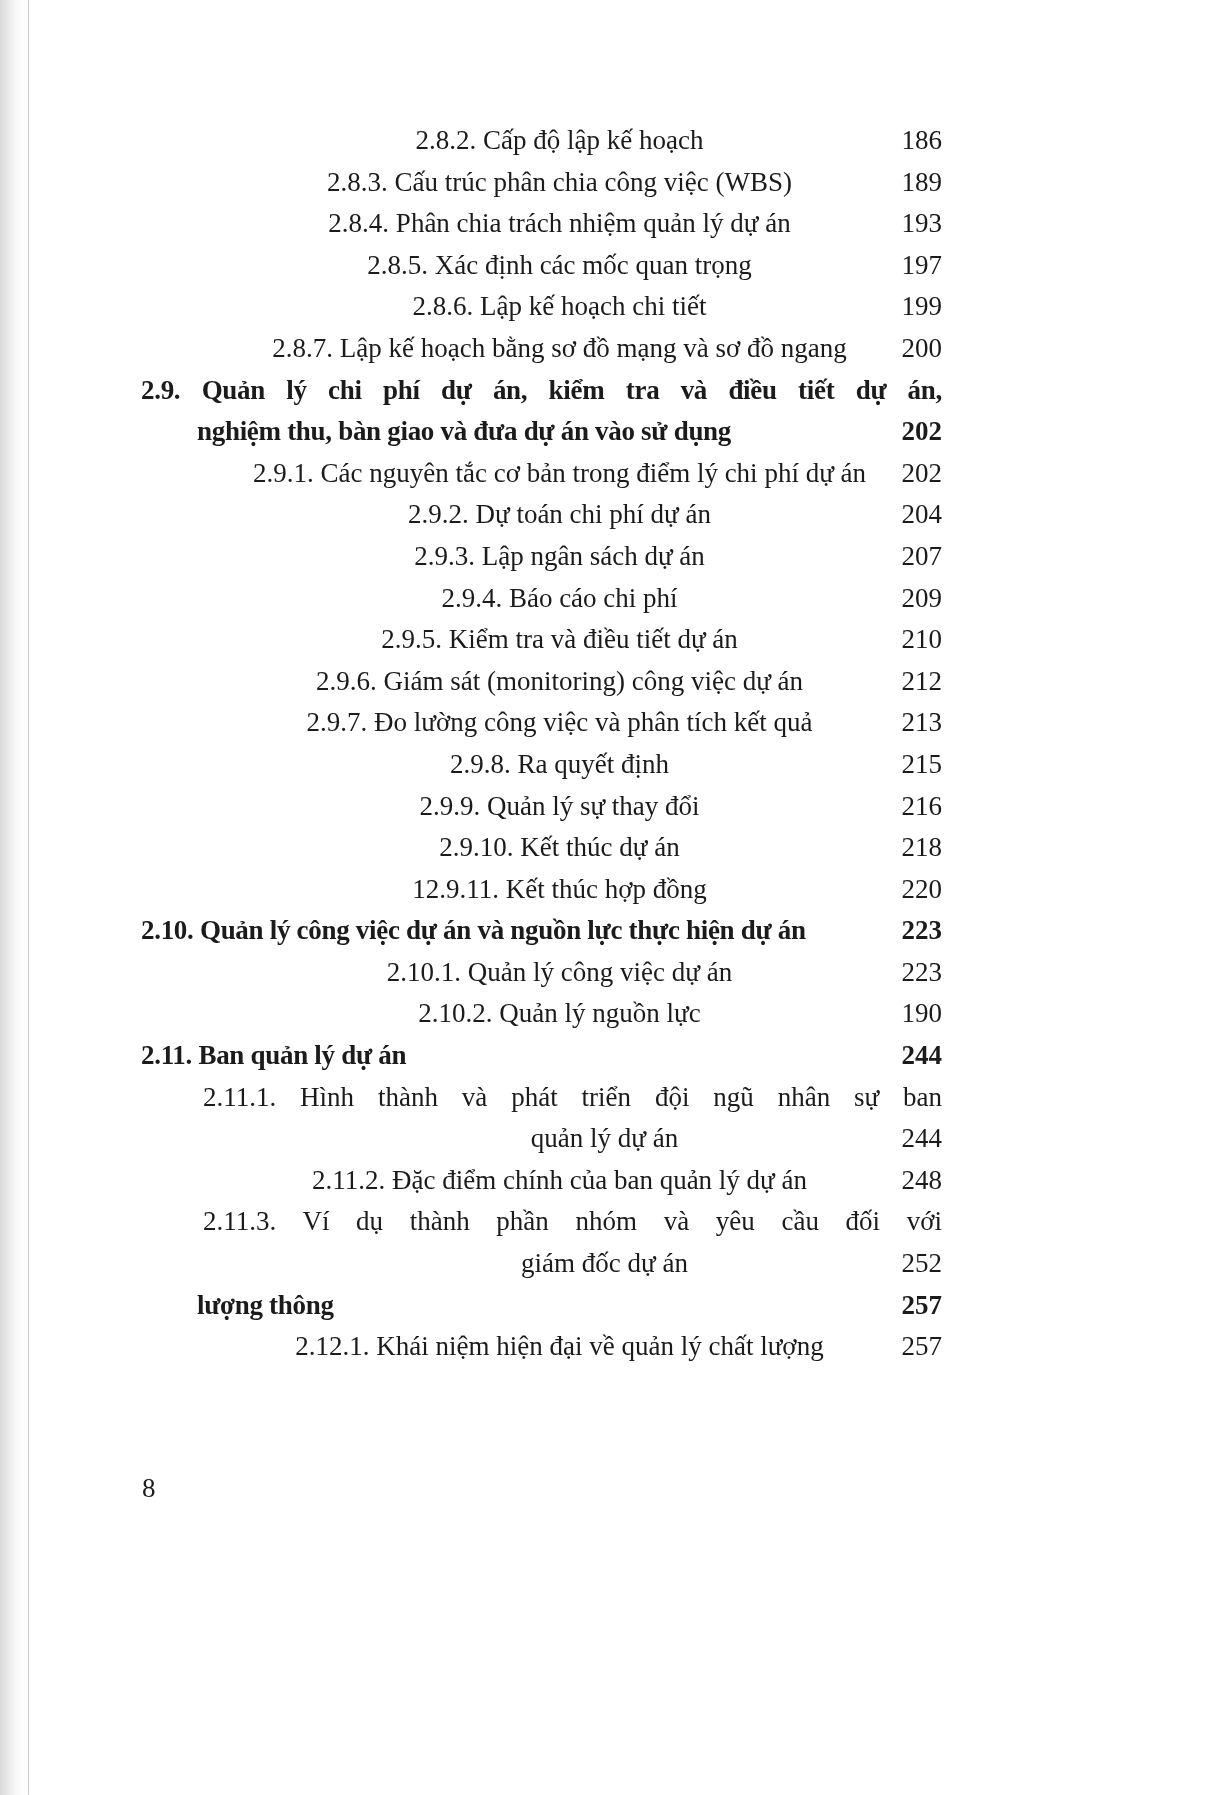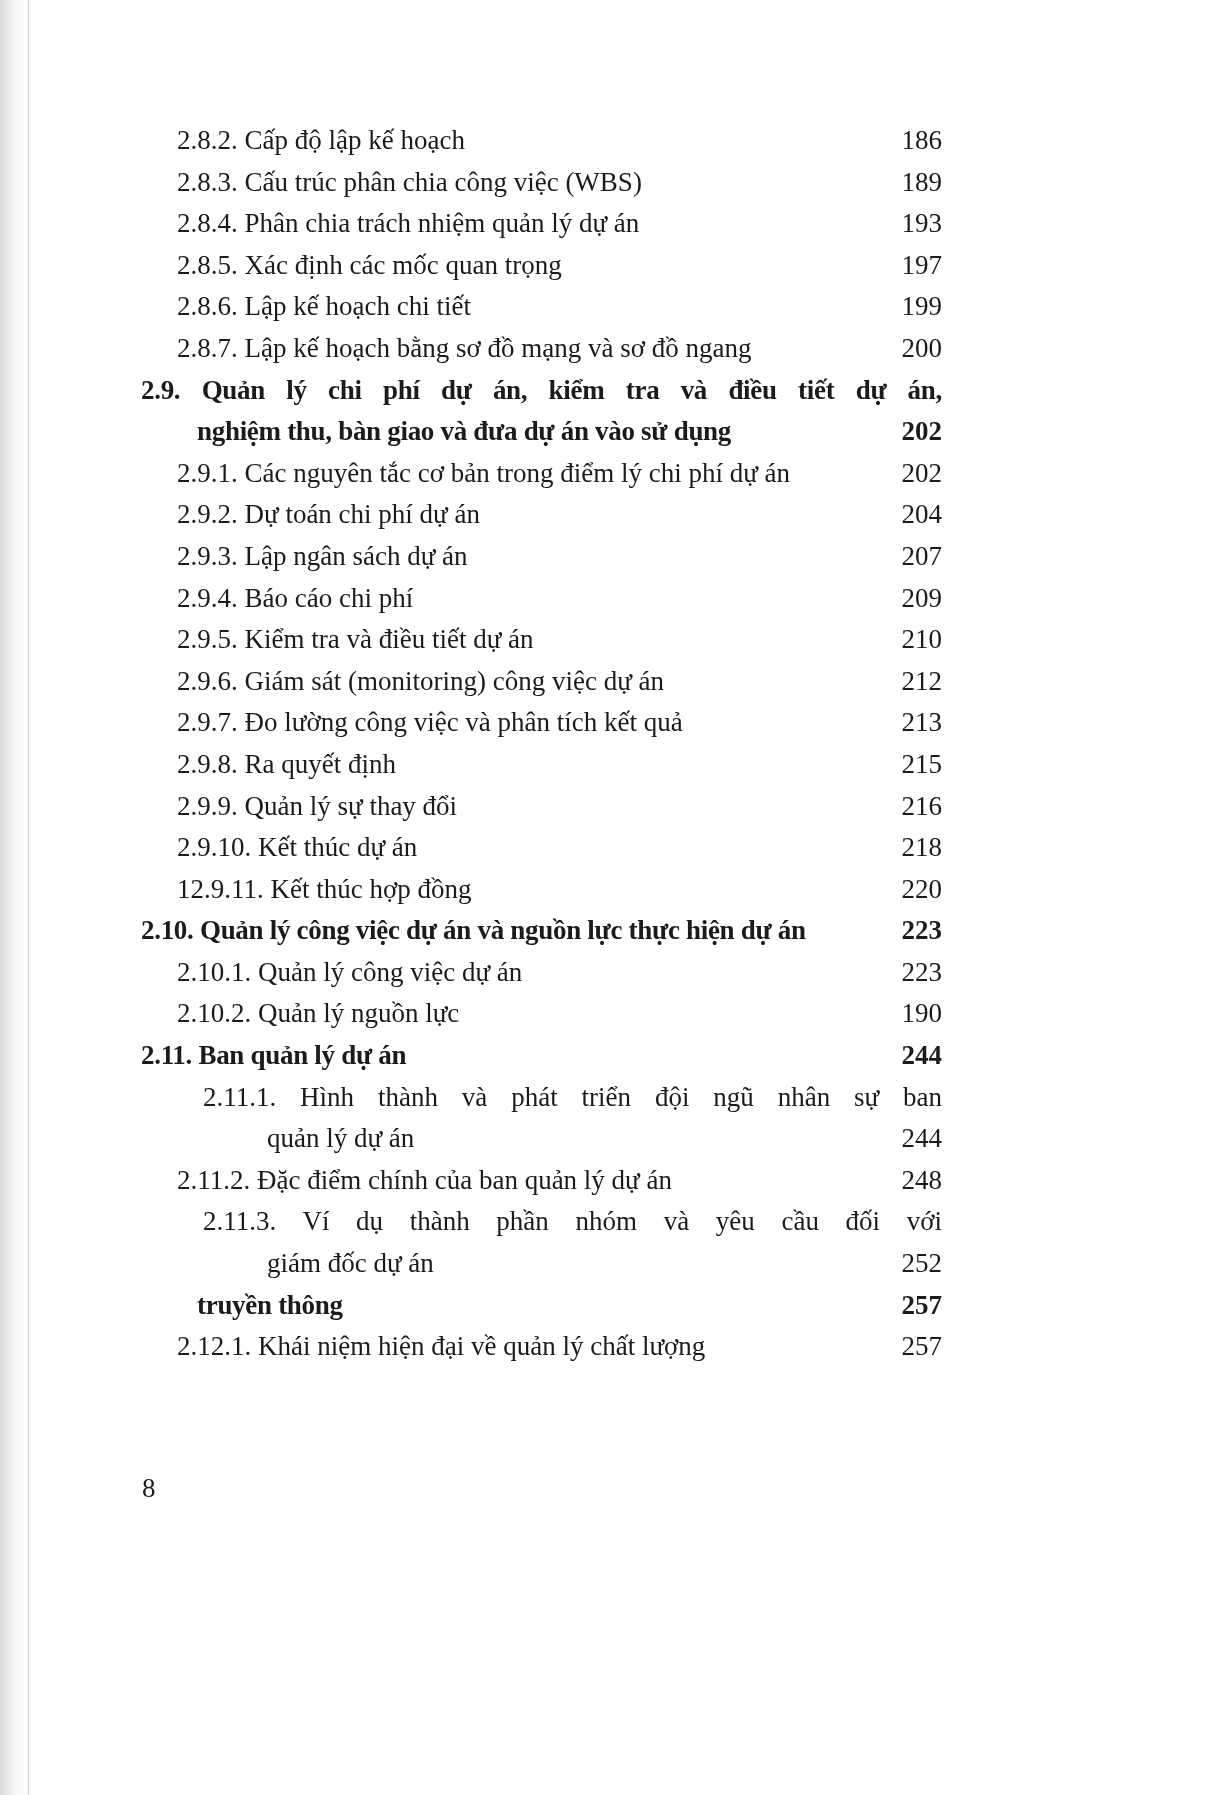--- a/index.html
+++ b/index.html
@@ -35,24 +35,24 @@
   .entry.bold { font-weight: 700; }
   .entry.bold .line { letter-spacing: -0.3px; }
   .pageno { position: absolute; right: 0; bottom: 0; }
   .line { white-space: nowrap; }
   .line.jl {
     white-space: normal;
     text-align: justify;
     text-align-last: justify;
   }
   .l2  { padding-left: 0; }
-  .l3  { padding-left: 36px; }
+  .l3  { padding-left: 36px; text-align: center; }
   .l3d { padding-left: 62px; }
   .c2  { padding-left: 56px; }
-  .c3  { padding-left: 126px; }
+  .c3  { padding-left: 126px; text-align: center; }
   .footer-num {
     position: absolute;
     left: 142px;
     top: 1468px;
     font-size: 27px;
     line-height: 41.6px;
   }
 </style>
 </head>
 <body style="background: rgb(255, 255, 255); color: rgb(27, 27, 27);">
@@ -233,21 +233,21 @@
   <div class="entry">
     <div class="lines">
         <div class="line l3d jl">2.11.3. Ví dụ thành phần nhóm và yêu cầu đối với</div>
         <div class="line c3">giám đốc dự án</div>
       </div>
     <span class="pageno">252</span>
   </div>
 
   <div class="entry bold">
     <div class="lines">
-        <div class="line c2">truyền thông</div>
+        <div class="line c2">lượng thông</div>
       </div>
     <span class="pageno">257</span>
   </div>
 
   <div class="entry">
     <div class="lines">
         <div class="line l3">2.12.1. Khái niệm hiện đại về quản lý chất lượng</div>
       </div>
     <span class="pageno">257</span>
   </div>

